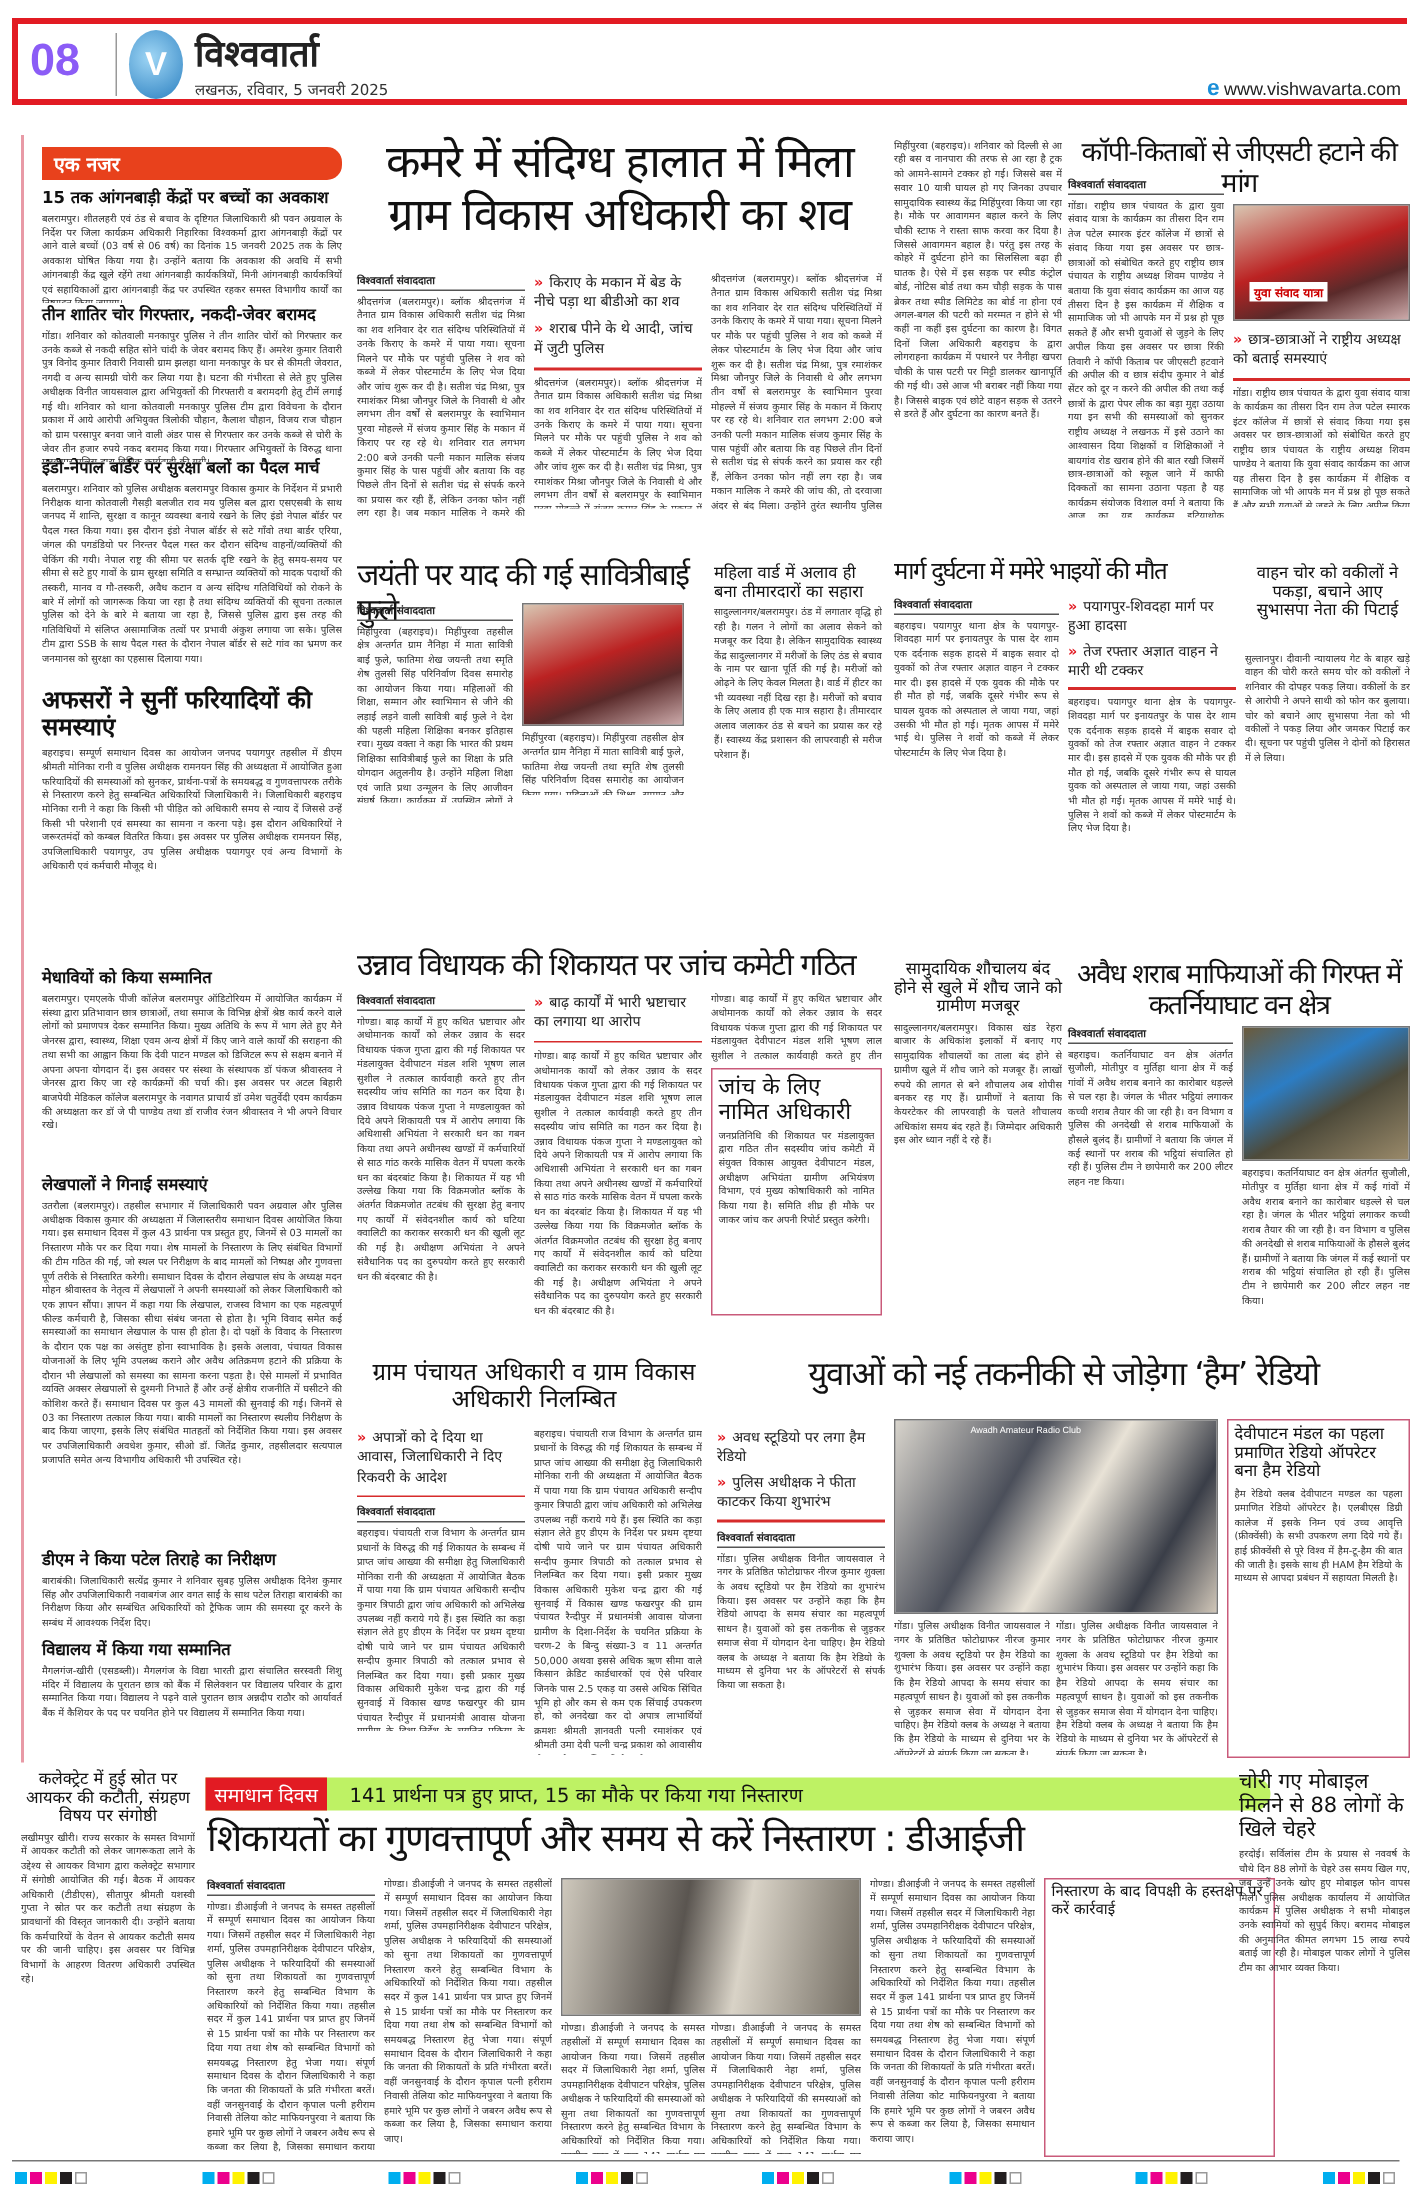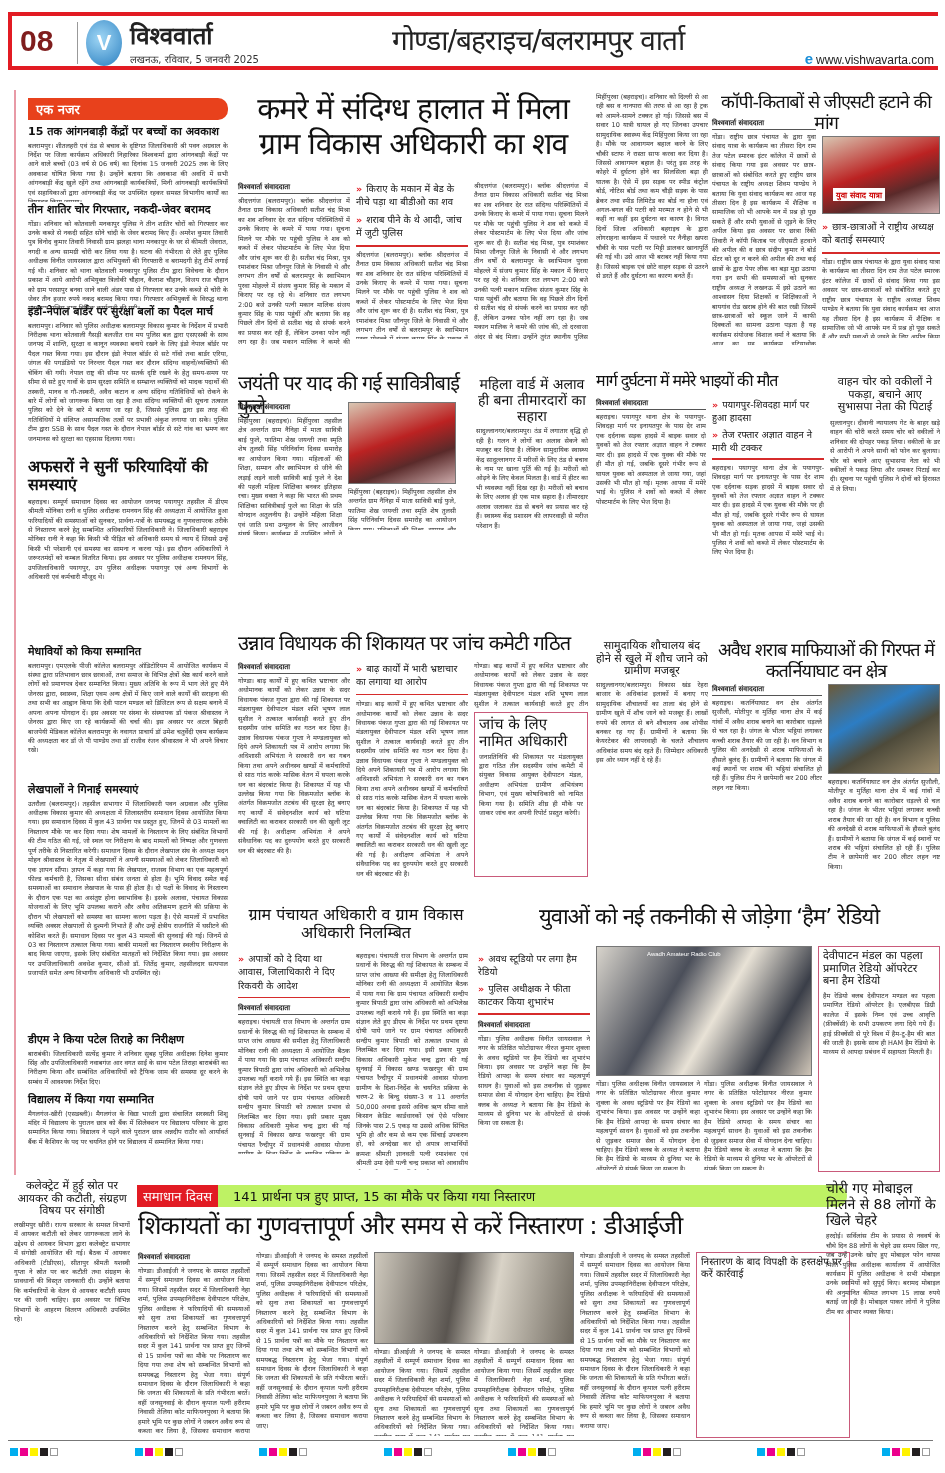--- a/index.html
+++ b/index.html
@@ -1,19 +1,19 @@
 <!DOCTYPE html>
 <html><head>
 <meta charset="utf-8">
 <style>
 *{box-sizing:border-box;margin:0;padding:0}
 body{width:945px;height:1473px;background:#fff;font-family:"DejaVu Sans",sans-serif;color:#111;position:relative;overflow:hidden}
 .abs{position:absolute}
 .masthead{left:8px;top:12px;width:930px;height:58px;border-left:4px solid #e21b23;border-top:4px solid #e21b23;border-bottom:4px solid #e21b23}
-.pgno{position:absolute;left:8px;top:8px;font:bold 30px "Liberation Sans",sans-serif;color:#7f1d1d}
+.pgno{position:absolute;left:8px;top:8px;font:bold 30px "Liberation Sans",sans-serif;color:#8b5cf6}
 .vsep{position:absolute;left:65px;top:6px;width:1px;height:42px;background:#999}
 .logo{position:absolute;left:74px;top:4px;width:36px;height:46px;border-radius:50%;background:radial-gradient(circle at 40% 40%,#9fd6f5,#2a7fc0);color:#fff;font:bold 22px "Liberation Sans",sans-serif;text-align:center;line-height:46px}
 .brand{position:absolute;left:118px;top:2px;font:bold 24px "DejaVu Sans",sans-serif;color:#222}
 .dateline{position:absolute;left:118px;top:36px;font:10px "DejaVu Sans",sans-serif;color:#333}
 .section{position:absolute;left:380px;top:4px;font:28px "DejaVu Sans",sans-serif;color:#222;letter-spacing:-1px}
 .web{position:absolute;right:4px;top:34px;font:12px "Liberation Sans",sans-serif;color:#222}
 .web .e{color:#1b8fd8;font-weight:bold;font-size:15px;margin-right:3px}
 .leftcol{left:14px;top:90px;width:215px;height:1085px;border-left:2px solid #e89aa6}
 .eknazar{position:absolute;left:12px;top:8px;width:200px;height:22px;background:#e8411c;border-radius:0 10px 10px 0;color:#fff;font:bold 13px "DejaVu Sans",sans-serif;padding:2px 8px}
 .h{font-family:"DejaVu Sans",sans-serif;color:#111;line-height:1.15}
@@ -38,21 +38,20 @@
 </style>
 </head>
 <body>
 
 <div class="abs masthead">
   <div class="pgno">08</div>
   <div class="vsep"></div>
   <div class="logo">V</div>
   <div class="brand">विश्ववार्ता</div>
   <div class="dateline">लखनऊ, रविवार, 5 जनवरी 2025</div>
-  <div class="section">गोण्डा/बहराइच/बलरामपुर वार्ता</div>
   <div class="web"><span class="e">e</span><span>www.vishwavarta.com</span></div>
 </div>
 
 <div class="abs leftcol">
   <div class="eknazar">एक नजर</div>
   <div class="abs" style="left:12px;top:36px;width:200px">
     <div class="h" style="font-size:11px;font-weight:bold">15 तक आंगनबाड़ी केंद्रों पर बच्चों का अवकाश</div>
     <div class="body" style="height:60px;margin-top:3px">बलरामपुर। शीतलहरी एवं ठंड से बचाव के दृष्टिगत जिलाधिकारी श्री पवन अग्रवाल के निर्देश पर जिला कार्यक्रम अधिकारी निहारिका विश्वकर्मा द्वारा आंगनबाड़ी केंद्रों पर आने वाले बच्चों (03 वर्ष से 06 वर्ष) का दिनांक 15 जनवरी 2025 तक के लिए अवकाश घोषित किया गया है। उन्होंने बताया कि अवकाश की अवधि में सभी आंगनबाड़ी केंद्र खुले रहेंगे तथा आंगनबाड़ी कार्यकत्रियों, मिनी आंगनबाड़ी कार्यकत्रियों एवं सहायिकाओं द्वारा आंगनबाड़ी केंद्र पर उपस्थित रहकर समस्त विभागीय कार्यों का निष्पादन किया जाएगा।</div>
   </div>
   <div class="abs" style="left:12px;top:114px;width:200px">
@@ -124,41 +123,41 @@
   <div class="h" style="font-size:20px;letter-spacing:-1px">जयंती पर याद की गई सावित्रीबाई फुले</div>
   <div class="abs" style="left:0;top:30px;width:104px">
     <div class="byline">विश्ववार्ता संवाददाता</div>
     <div class="body" style="height:118px">मिहींपुरवा (बहराइच)। मिहींपुरवा तहसील क्षेत्र अन्तर्गत ग्राम नैनिहा में माता सावित्री बाई फुले, फातिमा शेख जयन्ती तथा स्मृति शेष तुलसी सिंह परिनिर्वाण दिवस समारोह का आयोजन किया गया। महिलाओं की शिक्षा, सम्मान और स्वाभिमान से जीने की लड़ाई लड़ने वाली सावित्री बाई फुले ने देश की पहली महिला शिक्षिका बनकर इतिहास रचा। मुख्य वक्ता ने कहा कि भारत की प्रथम शिक्षिका सावित्रीबाई फुले का शिक्षा के प्रति योगदान अतुलनीय है। उन्होंने महिला शिक्षा एवं जाति प्रथा उन्मूलन के लिए आजीवन संघर्ष किया। कार्यक्रम में उपस्थित लोगों ने उनके विचारों पर चलने का संकल्प लिया।</div>
   </div>
   <div class="abs photo red" style="left:110px;top:30px;width:108px;height:82px"></div>
   <div class="abs body" style="left:110px;top:116px;width:108px;height:42px">मिहींपुरवा (बहराइच)। मिहींपुरवा तहसील क्षेत्र अन्तर्गत ग्राम नैनिहा में माता सावित्री बाई फुले, फातिमा शेख जयन्ती तथा स्मृति शेष तुलसी सिंह परिनिर्वाण दिवस समारोह का आयोजन किया गया। महिलाओं की शिक्षा, सम्मान और स्वाभिमान से जीने की लड़ाई लड़ने वाली सावित्री बाई फुले ने देश की पहली महिला शिक्षिका बनकर इतिहास रचा। मुख्य वक्ता ने कहा कि भारत की प्रथम शिक्षिका सावित्रीबाई फुले का शिक्षा के प्रति योगदान अतुलनीय है। उन्होंने महिला शिक्षा एवं जाति प्रथा उन्मूलन के लिए आजीवन संघर्ष किया। कार्यक्रम में उपस्थित लोगों ने उनके विचारों पर चलने का संकल्प लिया।</div>
 </div>
 
 <div class="abs" style="left:476px;top:376px;width:112px">
-  <div class="h" style="font-size:14px;text-align:center">महिला वार्ड में अलाव ही बना तीमारदारों का सहारा</div>
+  <div class="h" style="font-size:11px;">महिला वार्ड में अलाव ही बना तीमारदारों का सहारा</div>
   <div class="body" style="height:130px;margin-top:3px">सादुल्लानगर/बलरामपुर। ठंड में लगातार वृद्धि हो रही है। गलन ने लोगों का अलाव सेकने को मजबूर कर दिया है। लेकिन सामुदायिक स्वास्थ्य केंद्र सादुल्लानगर में मरीजों के लिए ठंड से बचाव के नाम पर खाना पूर्ति की गई है। मरीजों को ओढ़ने के लिए केवल मिलता है। वार्ड में हीटर का भी व्यवस्था नहीं दिख रहा है। मरीजों को बचाव के लिए अलाव ही एक मात्र सहारा है। तीमारदार अलाव जलाकर ठंड से बचने का प्रयास कर रहे हैं। स्वास्थ्य केंद्र प्रशासन की लापरवाही से मरीज परेशान हैं।</div>
 </div>
 
 <div class="abs" style="left:596px;top:372px;width:230px">
   <div class="h" style="font-size:16px;letter-spacing:-1px">मार्ग दुर्घटना में ममेरे भाइयों की मौत</div>
   <div class="abs" style="left:0;top:26px;width:110px">
     <div class="byline">विश्ववार्ता संवाददाता</div>
     <div class="body" style="height:194px">बहराइच। पयागपुर थाना क्षेत्र के पयागपुर-शिवदहा मार्ग पर इनायतपुर के पास देर शाम एक दर्दनाक सड़क हादसे में बाइक सवार दो युवकों को तेज रफ्तार अज्ञात वाहन ने टक्कर मार दी। इस हादसे में एक युवक की मौके पर ही मौत हो गई, जबकि दूसरे गंभीर रूप से घायल युवक को अस्पताल ले जाया गया, जहां उसकी भी मौत हो गई। मृतक आपस में ममेरे भाई थे। पुलिस ने शवों को कब्जे में लेकर पोस्टमार्टम के लिए भेज दिया है।</div>
   </div>
   <div class="abs" style="left:116px;top:26px;width:112px">
     <div class="hl"><span class="ch">»</span><span>पयागपुर-शिवदहा मार्ग पर हुआ हादसा</span></div>
     <div class="hl" style="margin-top:3px"><span class="ch">»</span><span>तेज रफ्तार अज्ञात वाहन ने मारी थी टक्कर</span></div>
     <div class="redline" style="margin:4px 0"></div>
     <div class="body" style="height:130px">बहराइच। पयागपुर थाना क्षेत्र के पयागपुर-शिवदहा मार्ग पर इनायतपुर के पास देर शाम एक दर्दनाक सड़क हादसे में बाइक सवार दो युवकों को तेज रफ्तार अज्ञात वाहन ने टक्कर मार दी। इस हादसे में एक युवक की मौके पर ही मौत हो गई, जबकि दूसरे गंभीर रूप से घायल युवक को अस्पताल ले जाया गया, जहां उसकी भी मौत हो गई। मृतक आपस में ममेरे भाई थे। पुलिस ने शवों को कब्जे में लेकर पोस्टमार्टम के लिए भेज दिया है।</div>
   </div>
 </div>
 
 <div class="abs" style="left:830px;top:376px;width:110px">
   <div class="h" style="font-size:11px;text-align:center">वाहन चोर को वकीलों ने पकड़ा, बचाने आए सुभासपा नेता की पिटाई</div>
-  <div class="body" style="height:196px;margin-top:5px">सुल्तानपुर। दीवानी न्यायालय गेट के बाहर खड़े वाहन की चोरी करते समय चोर को वकीलों ने शनिवार की दोपहर पकड़ लिया। वकीलों के डर से आरोपी ने अपने साथी को फोन कर बुलाया। चोर को बचाने आए सुभासपा नेता को भी वकीलों ने पकड़ लिया और जमकर पिटाई कर दी। सूचना पर पहुंची पुलिस ने दोनों को हिरासत में ले लिया।</div>
+  <div class="body" style="height:196px;margin-top:21px">सुल्तानपुर। दीवानी न्यायालय गेट के बाहर खड़े वाहन की चोरी करते समय चोर को वकीलों ने शनिवार की दोपहर पकड़ लिया। वकीलों के डर से आरोपी ने अपने साथी को फोन कर बुलाया। चोर को बचाने आए सुभासपा नेता को भी वकीलों ने पकड़ लिया और जमकर पिटाई कर दी। सूचना पर पहुंची पुलिस ने दोनों को हिरासत में ले लिया।</div>
 </div>
 
 <div class="abs" style="left:238px;top:632px;width:350px">
   <div class="h" style="font-size:20px;letter-spacing:-1px">उन्नाव विधायक की शिकायत पर जांच कमेटी गठित</div>
   <div class="abs" style="left:0;top:30px;width:112px">
     <div class="byline">विश्ववार्ता संवाददाता</div>
     <div class="body" style="height:204px">गोण्डा। बाढ़ कार्यों में हुए कथित भ्रष्टाचार और अधोमानक कार्यों को लेकर उन्नाव के सदर विधायक पंकज गुप्ता द्वारा की गई शिकायत पर मंडलायुक्त देवीपाटन मंडल शशि भूषण लाल सुशील ने तत्काल कार्यवाही करते हुए तीन सदस्यीय जांच समिति का गठन कर दिया है। उन्नाव विधायक पंकज गुप्ता ने मण्डलायुक्त को दिये अपने शिकायती पत्र में आरोप लगाया कि अधिशासी अभियंता ने सरकारी धन का गबन किया तथा अपने अधीनस्थ खण्डों में कर्मचारियों से साठ गांठ करके मासिक वेतन में घपला करके धन का बंदरबांट किया है। शिकायत में यह भी उल्लेख किया गया कि विक्रमजोत ब्लॉक के अंतर्गत विक्रमजोत तटबंध की सुरक्षा हेतु बनाए गए कार्यों में संवेदनशील कार्य को घटिया क्वालिटी का कराकर सरकारी धन की खुली लूट की गई है। अधीक्षण अभियंता ने अपने संवैधानिक पद का दुरुपयोग करते हुए सरकारी धन की बंदरबाट की है।</div>
   </div>
   <div class="abs" style="left:118px;top:30px;width:112px">
     <div class="hl"><span class="ch">»</span><span>बाढ़ कार्यों में भारी भ्रष्टाचार का लगाया था आरोप</span></div>

